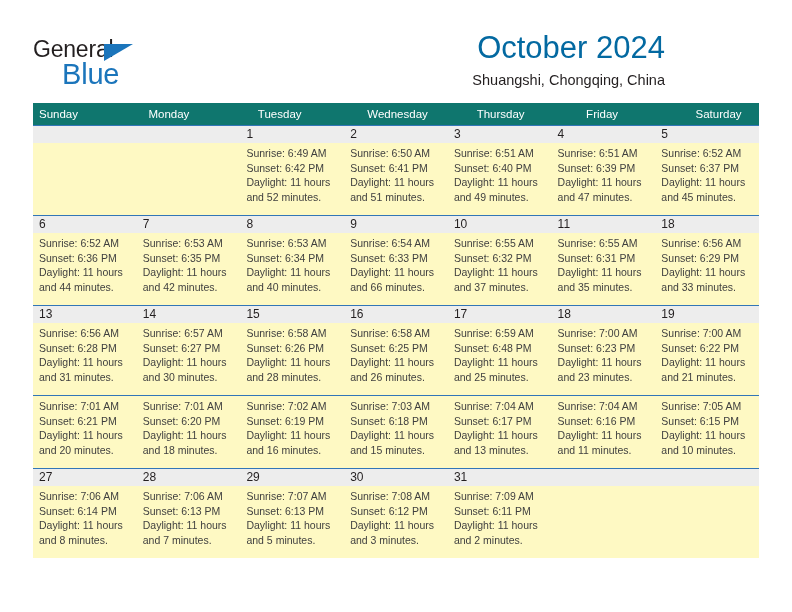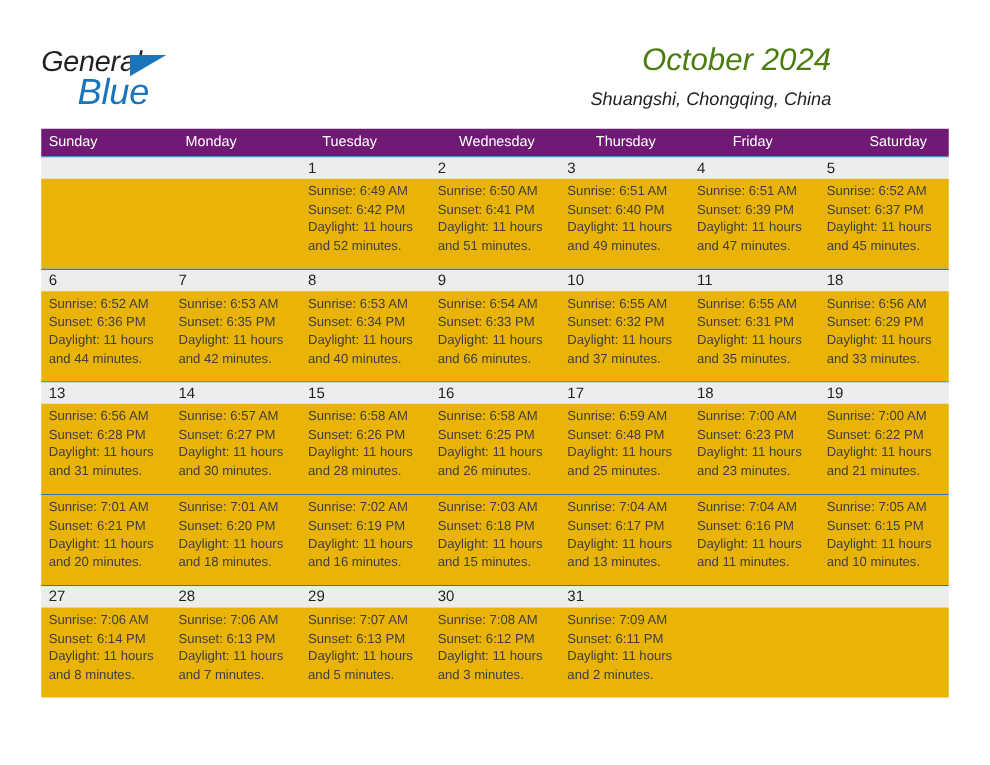--- a/index.html
+++ b/index.html
@@ -21,21 +21,20 @@
     box-sizing: border-box;
   }
 
   
   .top {
     position: absolute;
     left: 0;
     top: 0;
     width: 700px;
     height: 103px;
-    font-style: italic;
   }
   .logo {
     position: absolute;
     left: 33px;
     top: 36px;
     width: 130px;
     height: 48px;
   }
   .logo-general {
     position: absolute;
@@ -65,22 +64,22 @@
     font-family: "Liberation Sans", sans-serif;
   }
 
   .title-block {
     position: absolute;
     right: 35px;
     top: 30px;
     text-align: right;
   }
   .cal-title {
-    font-size: 25px;
-    color: #4d7c0f;
+    font-size: 31px;
+    color: #0369a1;
     line-height: 36px;
     font-weight: normal;
     margin: 0;
   }
   .cal-subtitle {
     font-size: 14.5px;
     color: #231f20;
     line-height: 20px;
     margin: 4px 0 0 0;
     font-weight: normal;
@@ -89,21 +88,21 @@
 
   
   .calendar {
     position: absolute;
     left: 33px;
     top: 103px;
     width: 726px;
   }
   .weekhead {
     display: flex;
-    background: #701a75;
+    background: #0f766e;
     height: 22px;
     gap: 40px;
   }
   .weekhead .cell {
     flex: 1 1 0;
     color: #ffffff;
     font-size: 11.5px;
     line-height: 22px;
     padding-left: 6px;
     box-sizing: border-box;
@@ -127,21 +126,21 @@
     flex: 1 1 0;
     font-size: 12px;
     line-height: 17px;
     padding-left: 6px;
     box-sizing: border-box;
     color: #231f20;
   }
   .week .inforow {
     display: flex;
     height: 72px;
-    background: #eab308;
+    background: #fef9c3;
   }
   .week .inforow .info {
     flex: 1 1 0;
     padding: 3px 5px 0 6px;
     box-sizing: border-box;
     font-size: 10.5px;
     line-height: 14.6px;
     color: #3f3f3f;
   }
   .week .inforow .info div {

